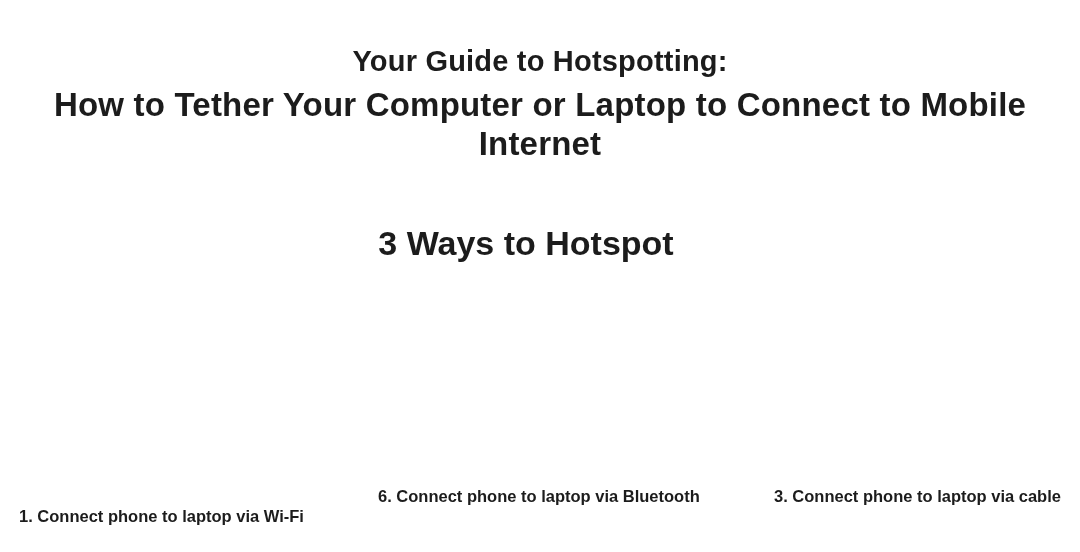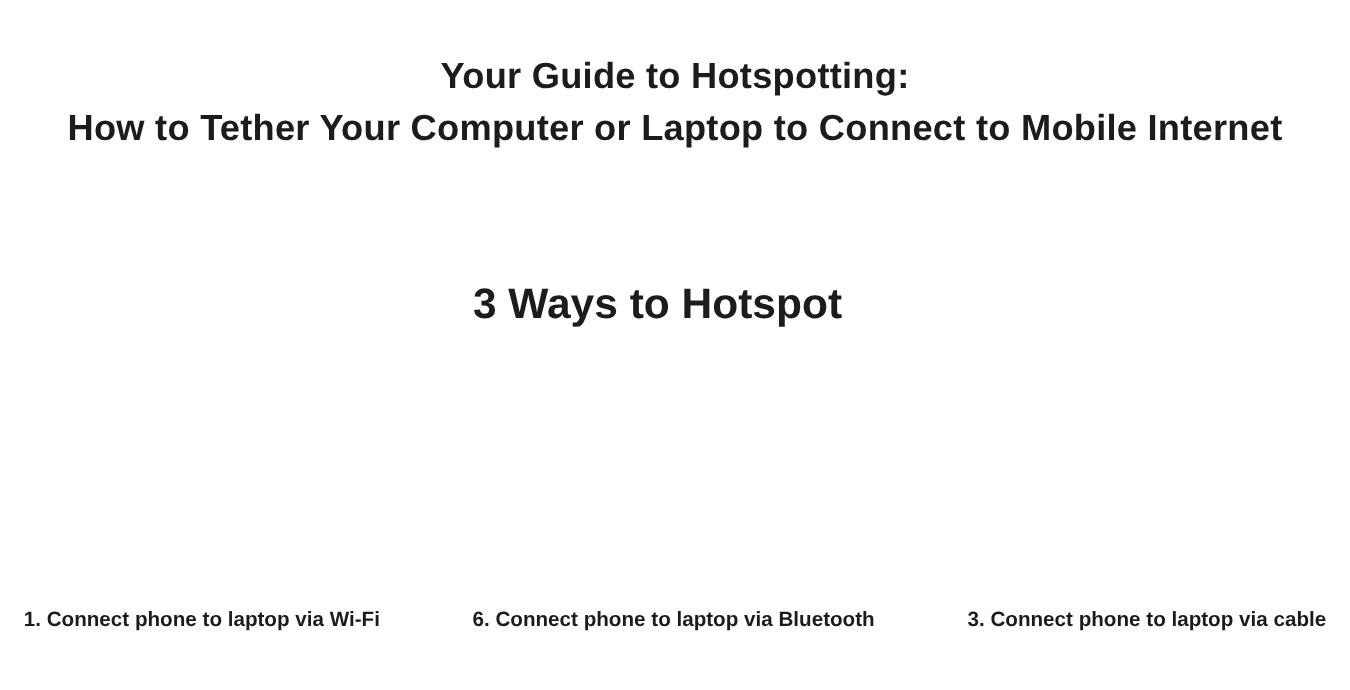--- a/index.html
+++ b/index.html
@@ -30,21 +30,21 @@
   .title-line {
     font-weight: bold;
     color: #1c1c1c;
     letter-spacing: 0.2px;
     line-height: 1.18;
   }
   .title-line-1 {
     font-size: 29px;
   }
   .title-line-2 {
-    font-size: 29px;
+    font-size: 33px;
     margin-top: 8px;
   }
   .subtitle {
     position: absolute;
     top: 224px;
     left: 0;
     width: 1080px;
     text-align: center;
     font-size: 34px;
     font-weight: bold;
@@ -61,21 +61,21 @@
     width: 1080px;
     height: 30px;
   }
   .caption {
     position: absolute;
     font-size: 16.5px;
     font-weight: bold;
     color: #1c1c1c;
     white-space: nowrap;
   }
-  .caption-1 { left: 19px; }
+  .caption-1 { left: 19px; margin-top: 20px; }
   .caption-2 { left: 378px; }
   .caption-3 { left: 774px; }
 </style>
 </head>
 <body>
 
 <div class="page">
 
   <div class="title-block">
     <div class="title-line title-line-1">Your Guide to Hotspotting:</div>

